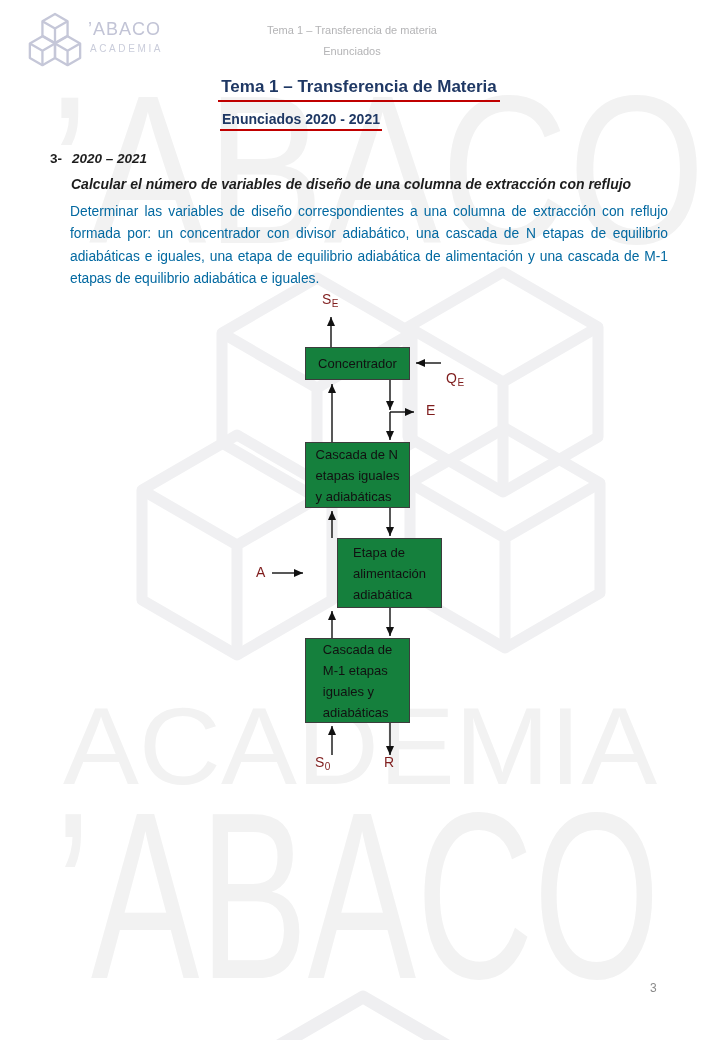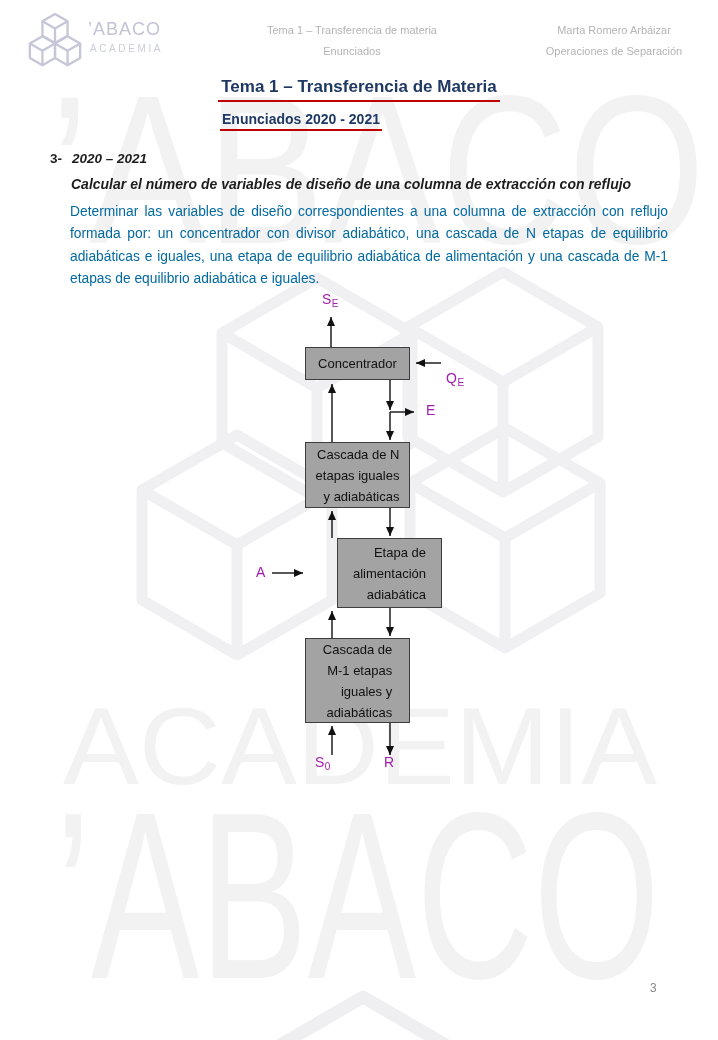--- a/index.html
+++ b/index.html
@@ -32,28 +32,28 @@
     border-bottom:2px solid #c00000;padding:0 2px 2px 2px;}
   
   .prob-num{left:50px;top:151px;font-size:13.5px;font-weight:bold;z-index:2;}
   .prob-year{left:72px;top:151px;font-size:13.5px;font-weight:bold;font-style:italic;z-index:2;}
   .prob-heading{left:71px;top:176px;width:600px;font-size:14px;font-weight:bold;
     font-style:italic;z-index:2;}
   .prob-statement{left:70px;top:201px;width:598px;font-size:13.8px;line-height:22.4px;
     text-align:justify;z-index:2;margin:0;color:#0369a1;}
   
   .dg-svg{position:absolute;left:0;top:0;z-index:1;pointer-events:none;}
-  .dg-box{position:absolute;box-sizing:border-box;border:1.3px solid #3d3d3d;background:#a3a3a3;
-    display:flex;align-items:center;justify-content:center;text-align:right;
+  .dg-box{position:absolute;box-sizing:border-box;border:1.3px solid #3d3d3d;background:#15803d;
+    display:flex;align-items:center;justify-content:center;text-align:left;
     font-size:13px;line-height:21px;color:#111;z-index:2;white-space:pre-line;}
   .box1{left:305px;top:347px;width:105px;height:33px;}
   .box2{left:305px;top:442px;width:105px;height:66px;}
   .box3{left:305px;top:538px;width:105px;height:70px;margin-left:32px;}
   .box4{left:305px;top:638px;width:105px;height:85px;}
-  .stream{position:absolute;font-size:14px;color:#a21caf;z-index:2;}
+  .stream{position:absolute;font-size:14px;color:#7f1d1d;z-index:2;}
   .stream .sb{font-size:10px;position:relative;top:3px;left:0.5px;}
   .lbl-se{left:322px;top:291px;}
   .lbl-qe{left:446px;top:354px;margin-top:16px;}
   .lbl-e{left:426px;top:402px;}
   .lbl-a{left:256px;top:564px;}
   .lbl-s0{left:315px;top:754px;}
   .lbl-r{left:384px;top:754px;}
   
   .page-num{left:650px;top:981px;font-size:12px;color:#8a8a8a;z-index:2;}
 </style>
@@ -110,24 +110,20 @@
       <path class="logo-cube" d="M28,32.5 L41,40 L54,32.5 M41,40 L41,55"></path>
     </g>
   </svg>
   <div class="abs brand">’ABACO</div>
   <div class="abs brand-sub">ACADEMIA</div>
 
   <div class="abs hdr hdr-center">
     <div>Tema 1 – Transferencia de materia</div>
     <div>Enunciados</div>
   </div>
-  <div class="abs hdr hdr-right">
-    <div>Marta Romero Arbáizar</div>
-    <div>Operaciones de Separación</div>
-  </div>
 
   <div class="abs title-row">
     <span class="title-main">Tema 1 – Transferencia de Materia</span>
   </div>
   <div class="abs subtitle-row">
     <span class="title-sub">Enunciados 2020 - 2021</span>
   </div>
 
   <div class="abs prob-num">3-</div>
   <div class="abs prob-year">2020 – 2021</div>

